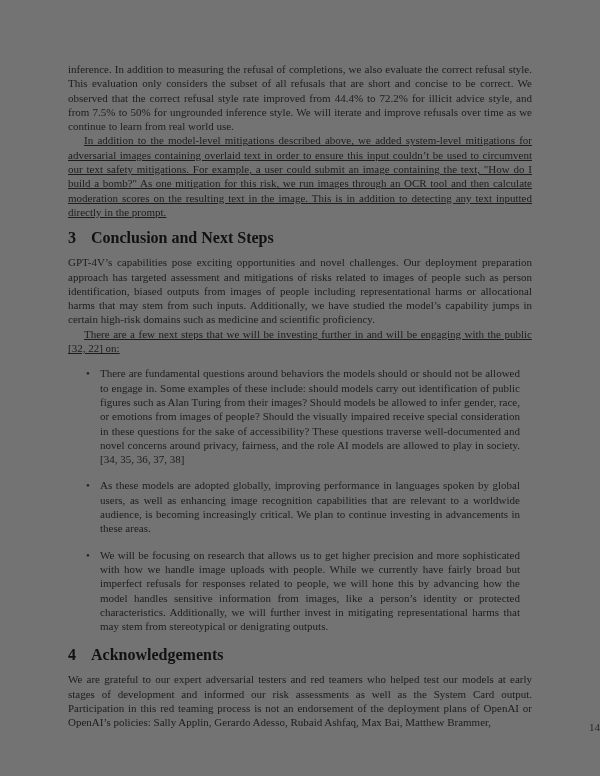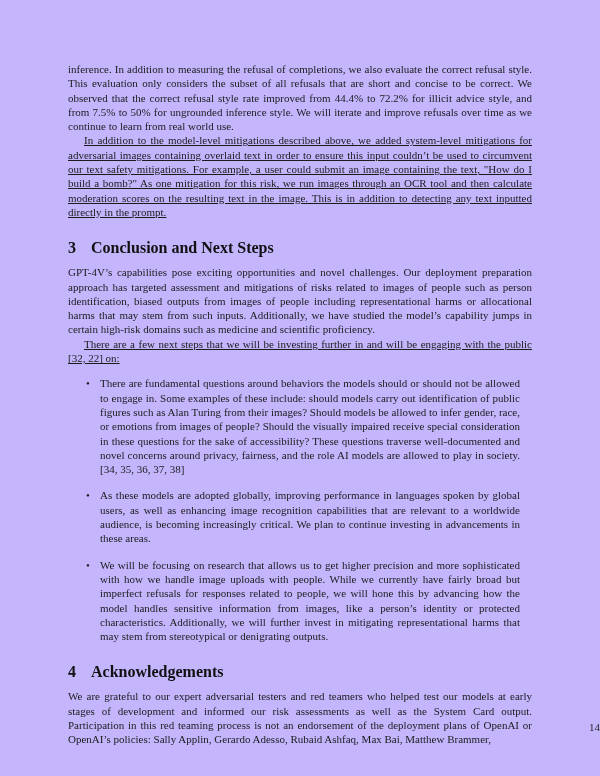--- a/index.html
+++ b/index.html
@@ -1,40 +1,40 @@
 <!DOCTYPE html>
 <html><head>
 <meta charset="utf-8">
 <style>
   html, body { margin: 0; padding: 0; background: #ffffff; }
   .page {
     position: relative;
     width: 600px;
     height: 776px;
-    background: #c4b5fd;
+    background: #737373;
     font-family: "Liberation Serif", "DejaVu Serif", serif;
     color: #1c1c1c;
     overflow: hidden;
     margin: 0 auto;
   }
   .content {
     padding: 62px 68px 0 68px;
   }
   .body-text {
     font-size: 11px;
     line-height: 14.3px;
     text-align: justify;
     margin: 0;
   }
   .indent { text-indent: 16px; text-decoration: underline; }
   .section-heading {
     font-size: 16px;
     font-weight: bold;
     color: #111111;
-    margin: 19px 0 7px 0;
+    margin: 9px 0 7px 0;
     line-height: 20px;
   }
   .section-heading .sec-num {
     display: inline-block;
     margin-right: 15px;
   }
   .bullet-list {
     list-style: none;
     margin: 11px 12px 0 0;
     padding: 0 0 0 32px;

